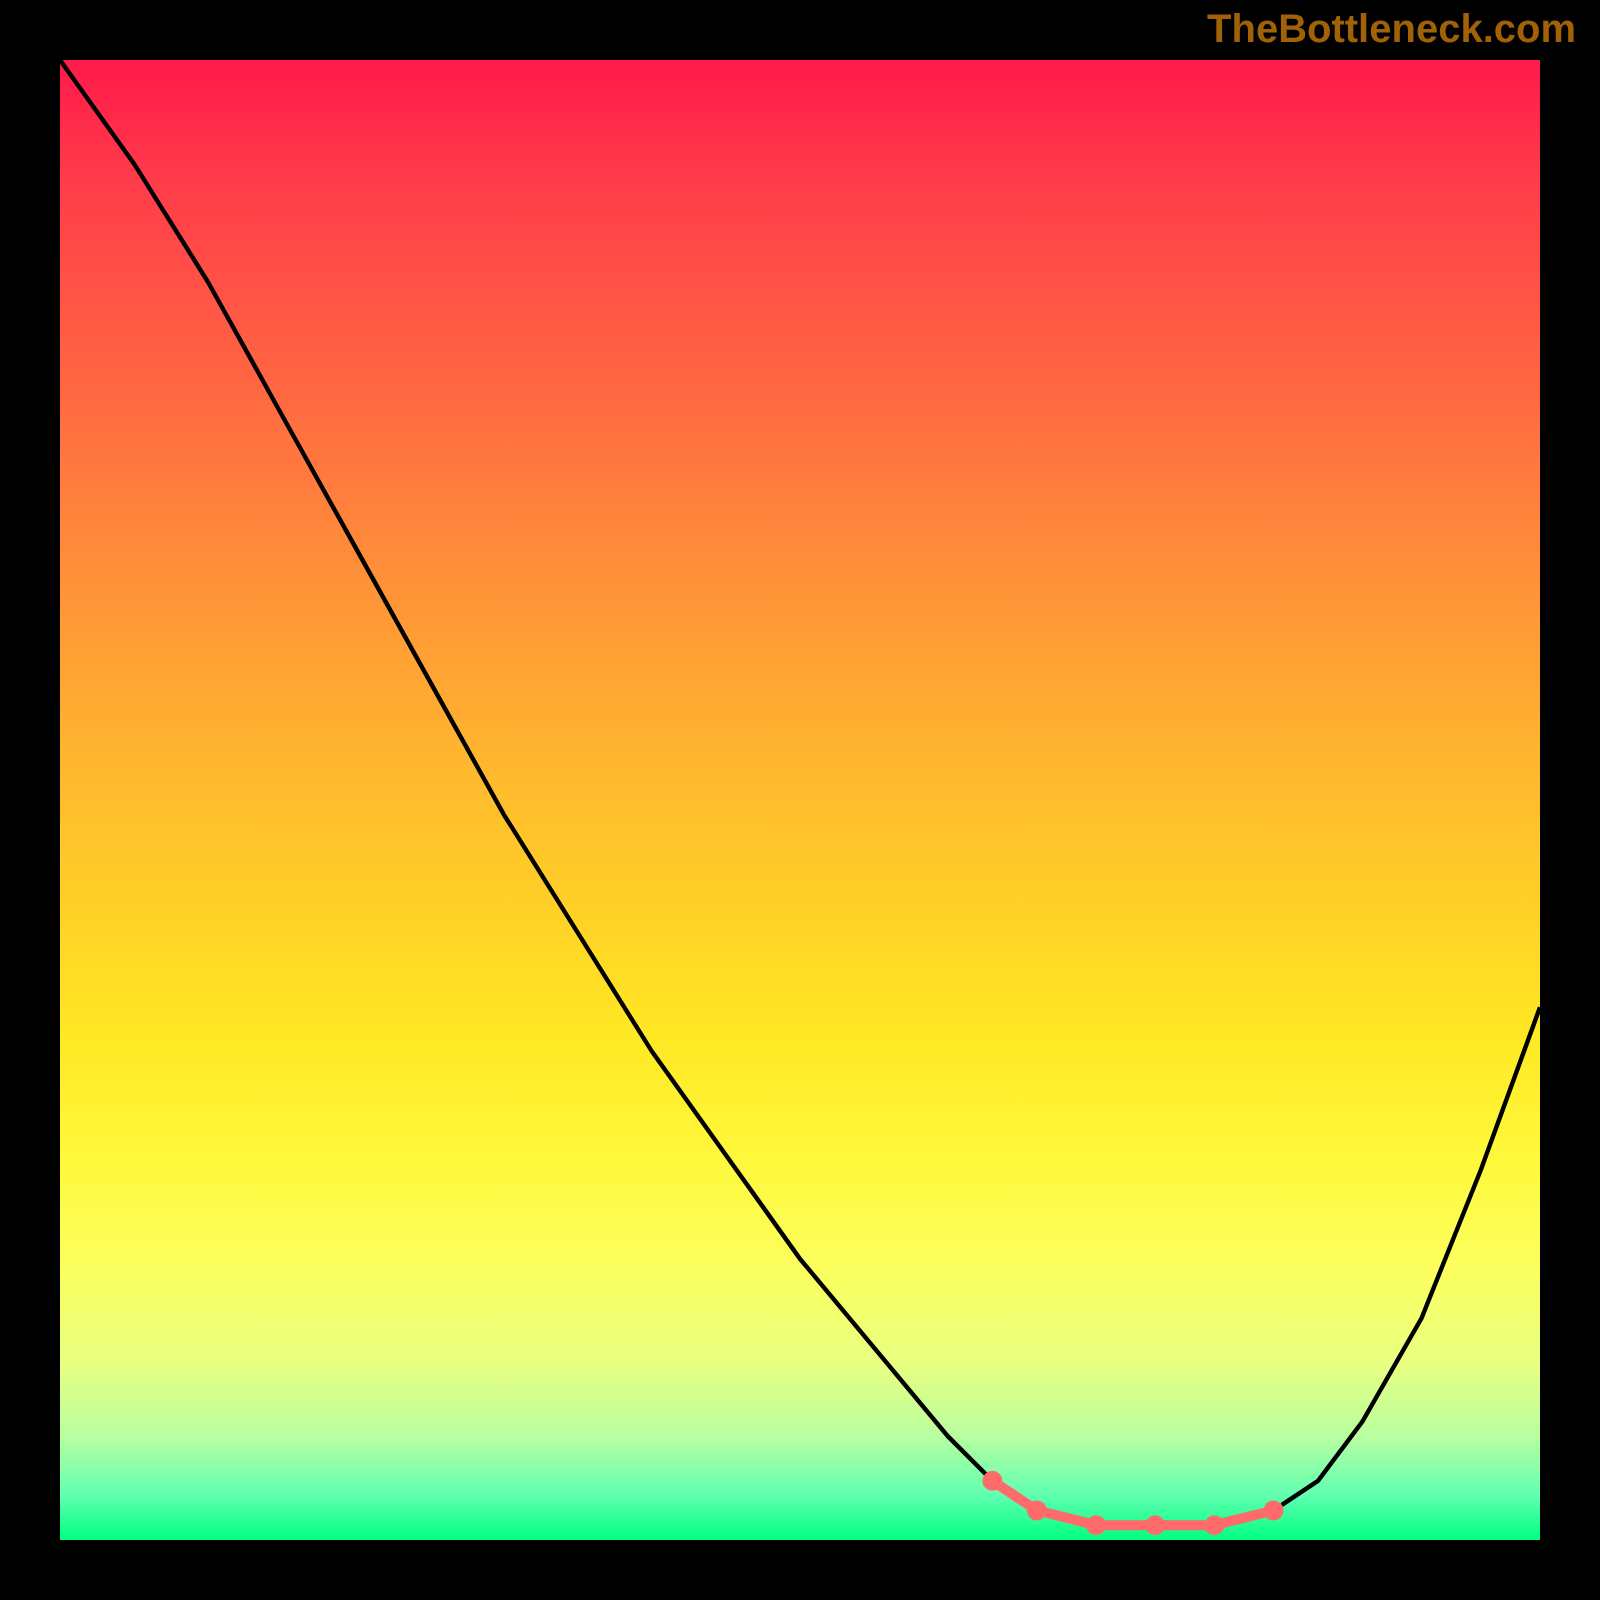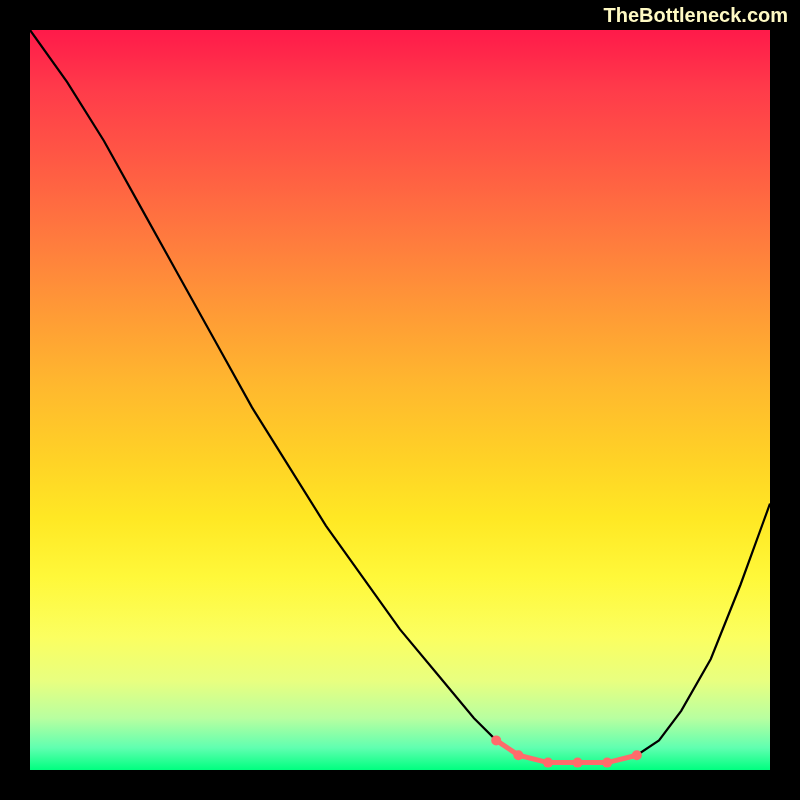--- a/index.html
+++ b/index.html
@@ -7,21 +7,21 @@
     width: 800px;
     height: 800px;
     background: #000;
     position: relative;
     font-family: Arial, sans-serif;
   }
   .watermark {
     position: absolute;
     top: 4px;
     right: 12px;
-    color: #fef9c3;
+    color: #a16207;
     font-size: 20px;
     font-weight: bold;
     z-index: 10;
   }
   .plot-area {
     position: absolute;
     left: 30px;
     top: 30px;
     width: 740px;
     height: 740px;

